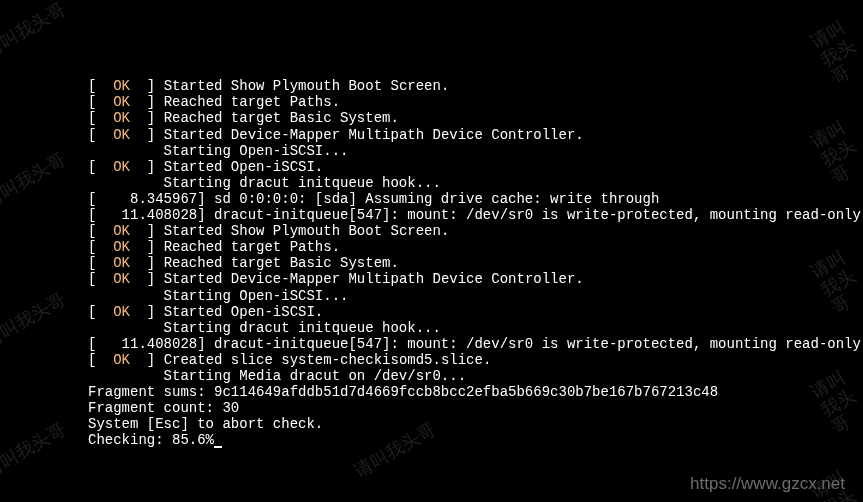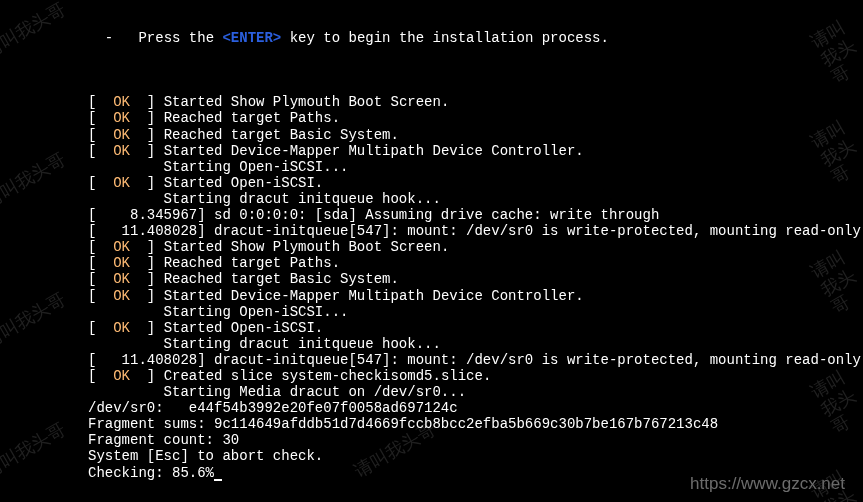--- a/index.html
+++ b/index.html
@@ -55,21 +55,20 @@
     }
     .terminal {
       position: relative;
       z-index: 1;
     }
   </style>
 </head>
 <body>
 
 <div class="terminal">
-  <div class="line">  <span>-</span>   <span>Press the </span><span class="highlight">&lt;ENTER&gt;</span><span> key to begin the installation process.</span></div>
   <div class="line">&nbsp;</div>
   <div class="line">&nbsp;</div>
   <div class="line">&nbsp;</div>
   <div id="lines-container">
       <div class="line"><span>[  </span><span class="ok">OK</span><span>  ] </span><span>Started Show Plymouth Boot Screen.</span></div>
       <div class="line"><span>[  </span><span class="ok">OK</span><span>  ] </span><span>Reached target Paths.</span></div>
       <div class="line"><span>[  </span><span class="ok">OK</span><span>  ] </span><span>Reached target Basic System.</span></div>
       <div class="line"><span>[  </span><span class="ok">OK</span><span>  ] </span><span>Started Device-Mapper Multipath Device Controller.</span></div>
       <div class="line"><span>         Starting Open-iSCSI...</span></div>
       <div class="line"><span>[  </span><span class="ok">OK</span><span>  ] </span><span>Started Open-iSCSI.</span></div>
@@ -79,21 +78,20 @@
       <div class="line"><span>[  </span><span class="ok">OK</span><span>  ] </span><span>Started Show Plymouth Boot Screen.</span></div>
       <div class="line"><span>[  </span><span class="ok">OK</span><span>  ] </span><span>Reached target Paths.</span></div>
       <div class="line"><span>[  </span><span class="ok">OK</span><span>  ] </span><span>Reached target Basic System.</span></div>
       <div class="line"><span>[  </span><span class="ok">OK</span><span>  ] </span><span>Started Device-Mapper Multipath Device Controller.</span></div>
       <div class="line"><span>         Starting Open-iSCSI...</span></div>
       <div class="line"><span>[  </span><span class="ok">OK</span><span>  ] </span><span>Started Open-iSCSI.</span></div>
       <div class="line"><span>         Starting dracut initqueue hook...</span></div>
       <div class="line"><span>[   11.408028] dracut-initqueue[547]: mount: /dev/sr0 is write-protected, mounting read-only</span></div>
       <div class="line"><span>[  </span><span class="ok">OK</span><span>  ] </span><span>Created slice system-checkisomd5.slice.</span></div>
       <div class="line"><span>         Starting Media dracut on /dev/sr0...</span></div>
-      <div class="line"><span>/dev/sr0:   e44f54b3992e20fe07f0058ad697124c</span></div>
       <div class="line"><span>Fragment sums: 9c114649afddb51d7d4669fccb8bcc2efba5b669c30b7be167b767213c48</span></div>
       <div class="line"><span>Fragment count: 30</span></div>
       <div class="line"><span>System [Esc] to abort check.</span></div>
       <div class="line"><span>Checking: 85.6%</span><span class="cursor"></span></div>
     </div>
 </div>
 
 <div class="url">https://www.gzcx.net</div>
 
 <div class="watermark" style="top: 20px; left: -20px;">请叫我头哥</div>

